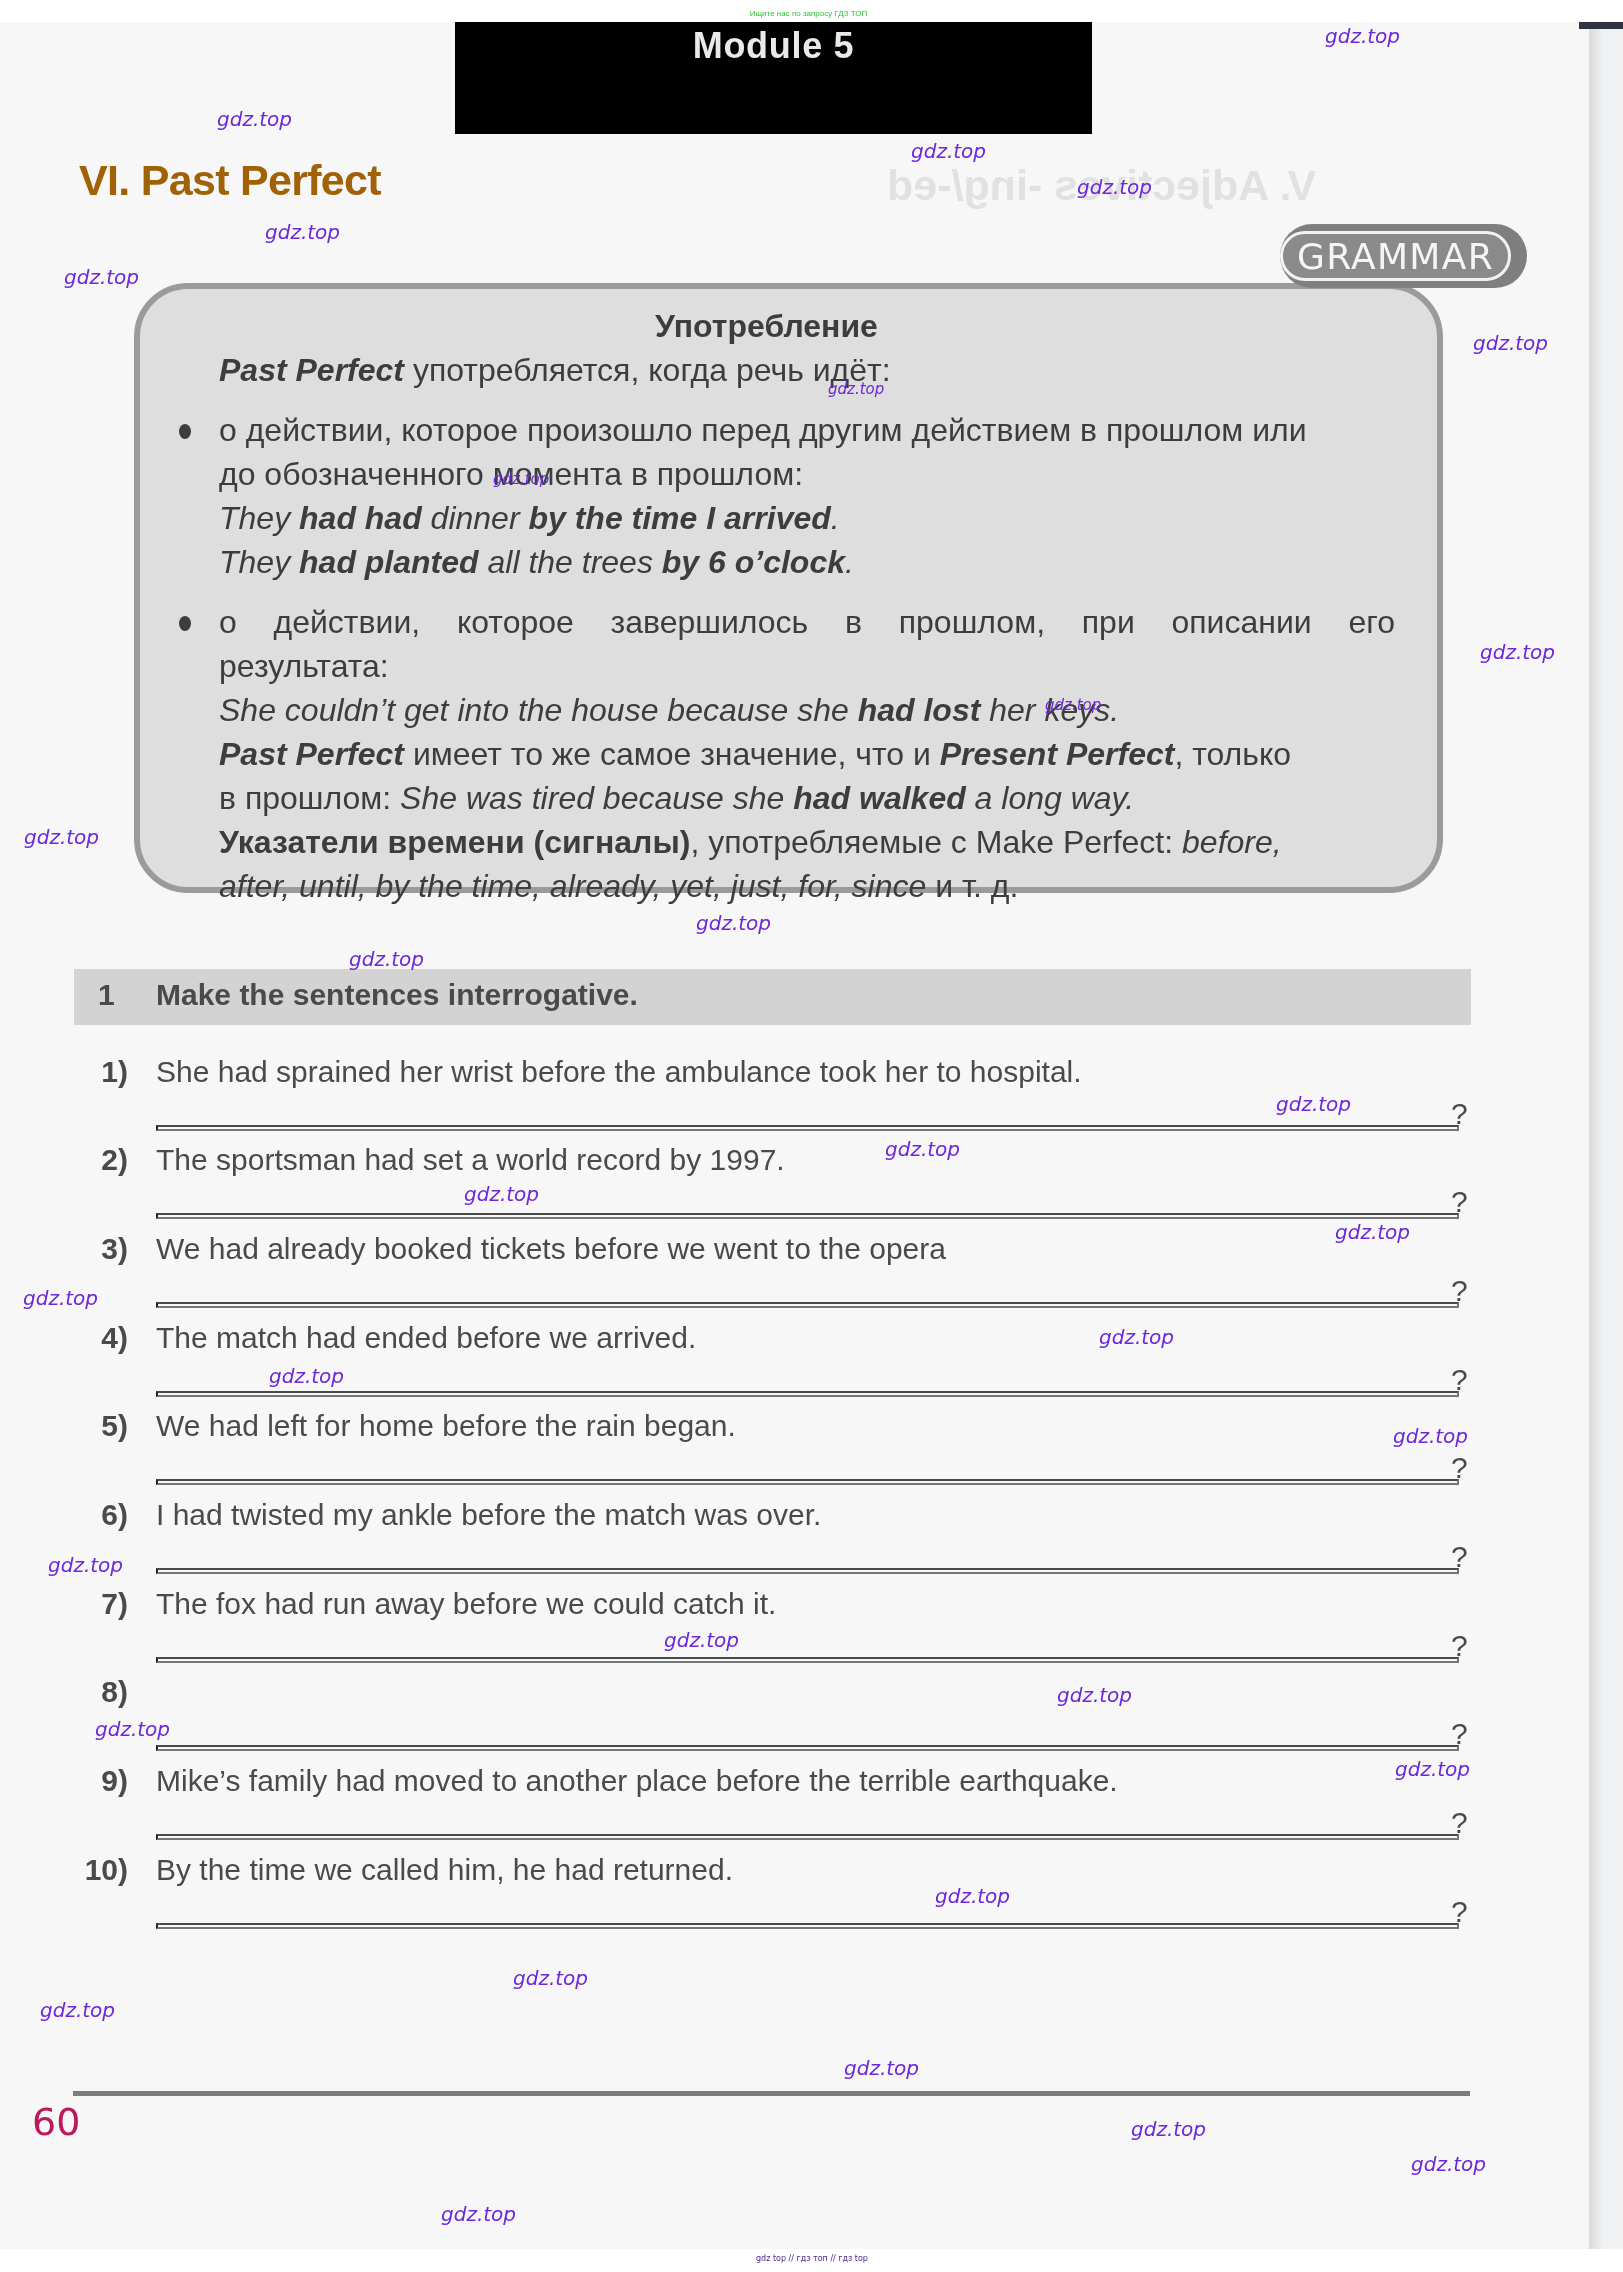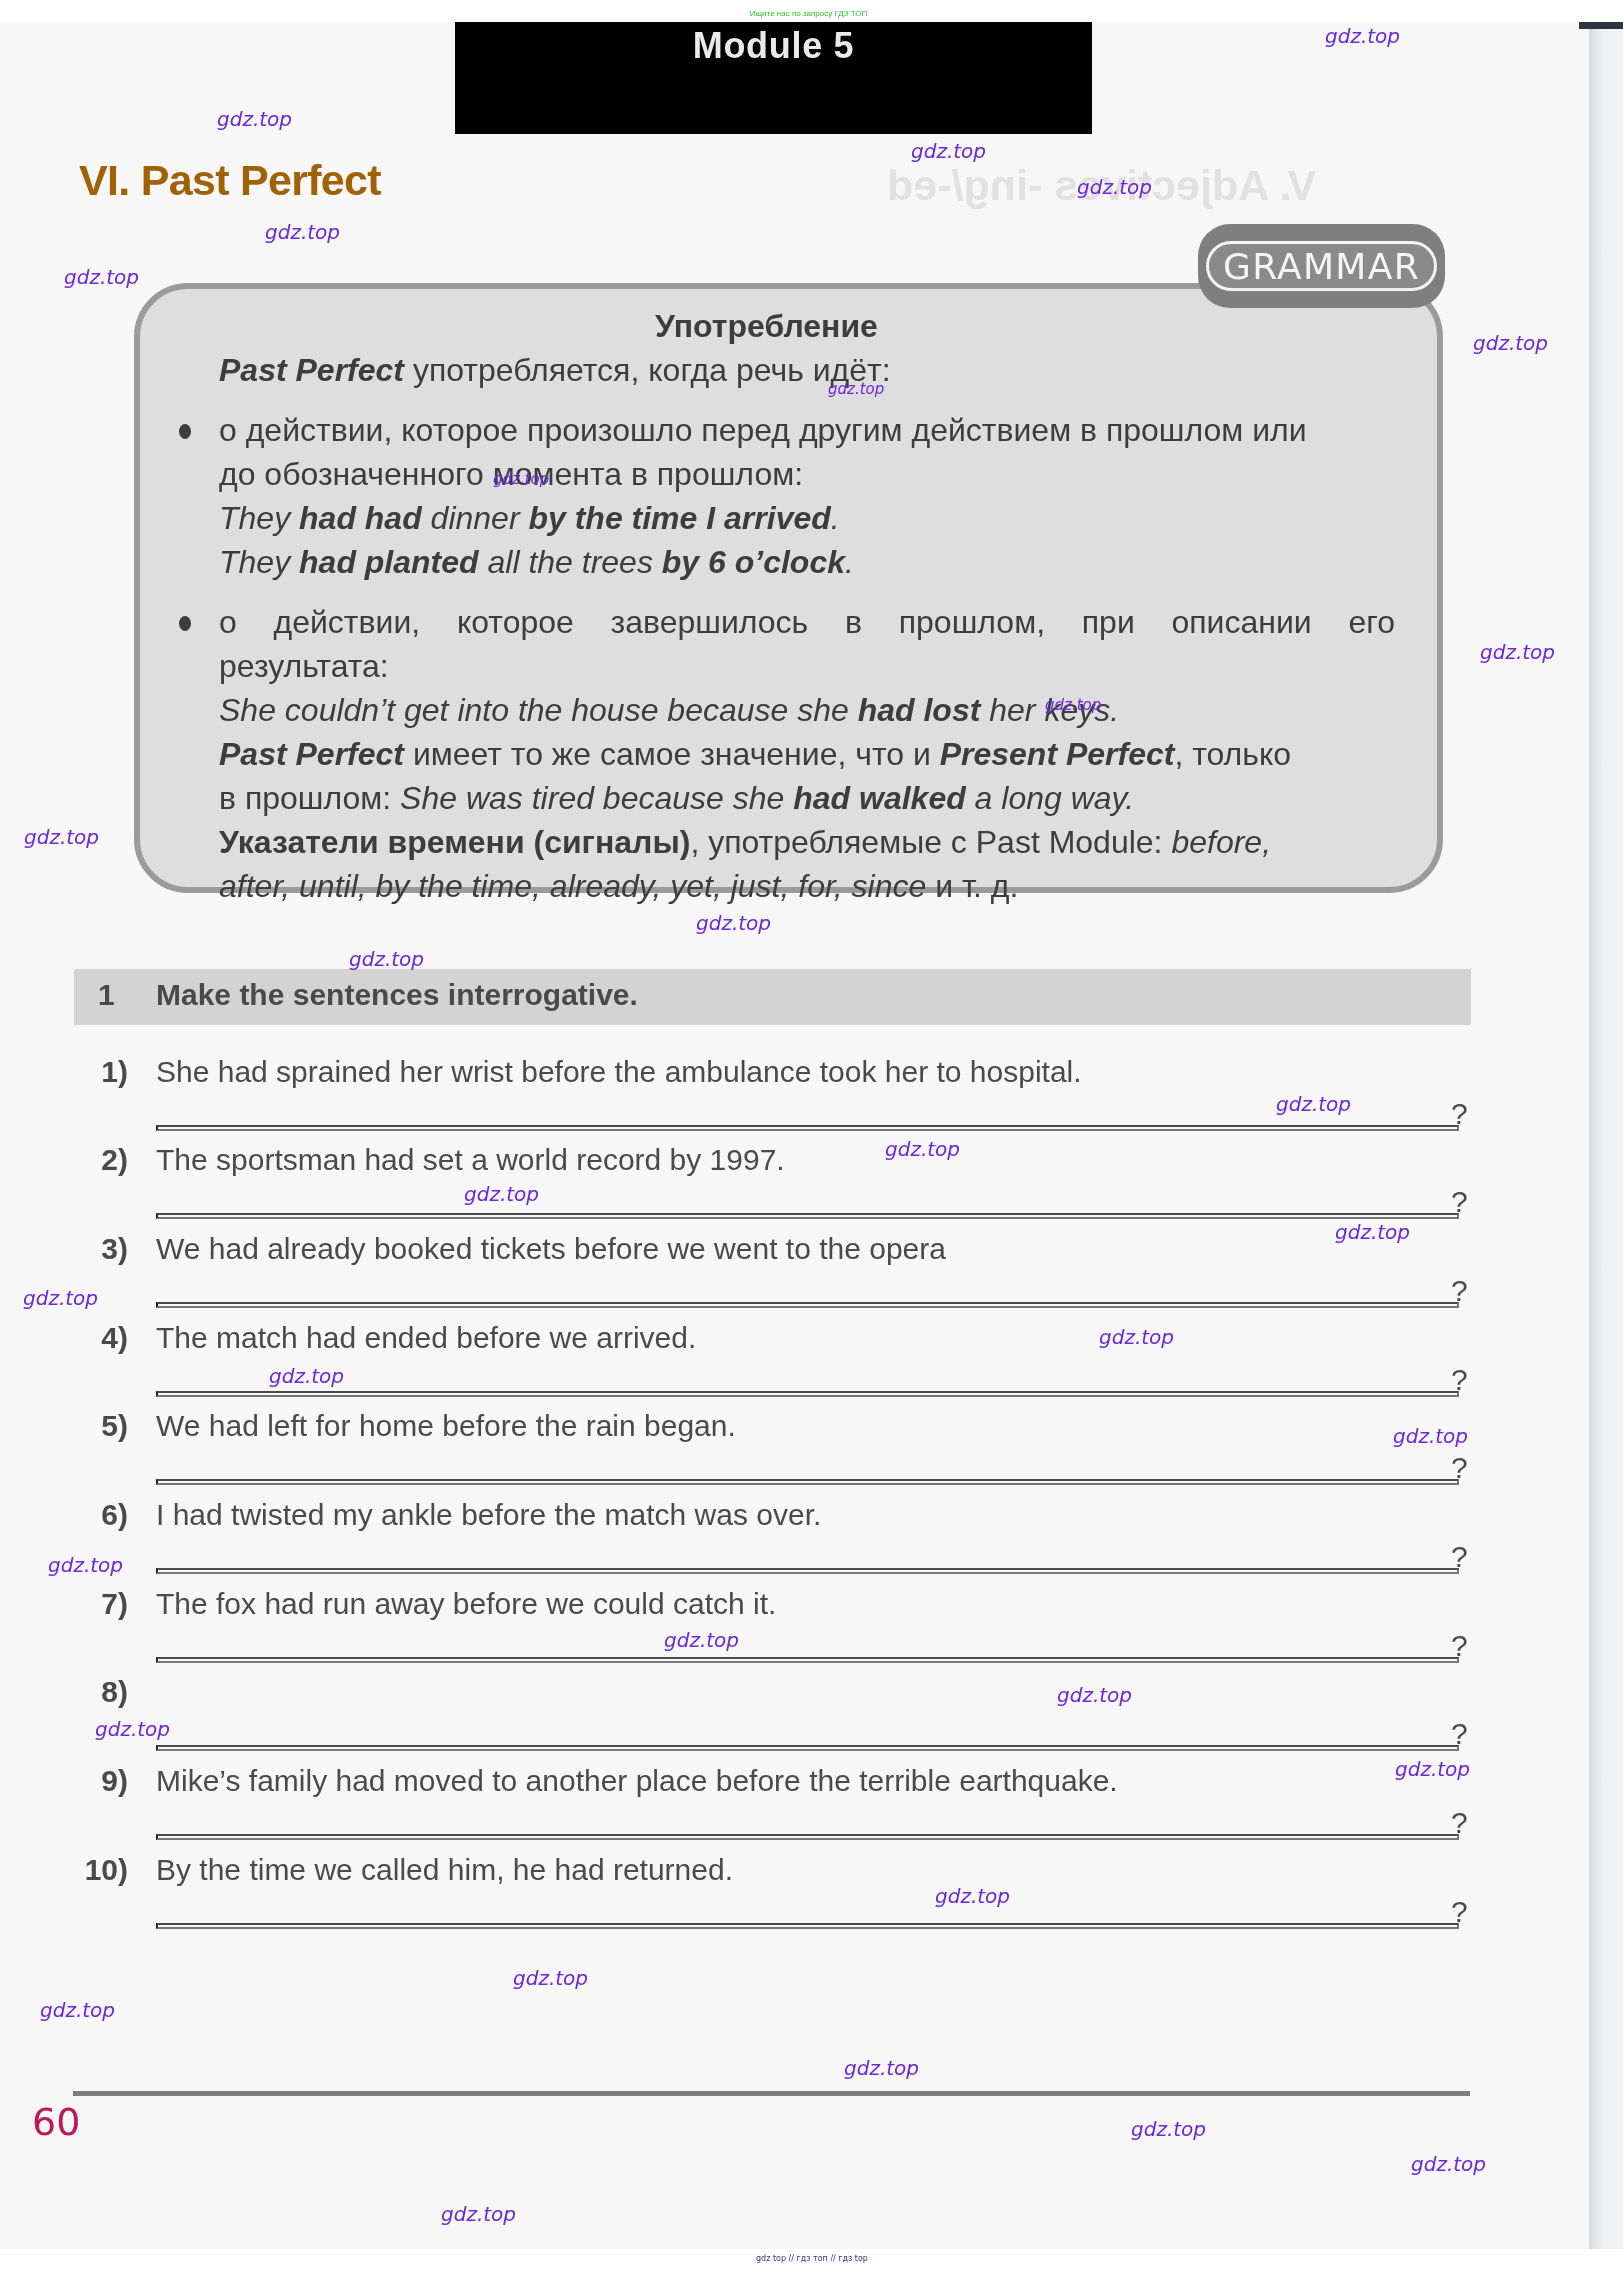--- a/index.html
+++ b/index.html
@@ -36,23 +36,23 @@
   }
   .module-banner span {
     color: #eaeaea; font-size: 36px; font-weight: bold; letter-spacing: 0.7px;
     position: relative; top: 2.7px;
   }
   .section-title {
     position: absolute; left: 79px; top: 156px;
     font-size: 43px; font-weight: bold; color: #a16207; letter-spacing: -0.7px;
   }
   .grammar-badge {
-    position: absolute; left: 1198px; top: 224px; width: 247px; height: 84px;
+    position: absolute; left: 1280px; top: 224px; width: 247px; height: 64px;
     border-radius: 32px; background: #7f7f7f;
-    display: flex; align-items: center; justify-content: center;
+    display: flex; align-items: center; justify-content: flex-start;
     box-sizing: border-box;
   }
   .grammar-badge .inner {
     width: 231px; height: 50px; border-radius: 25px;
     border: 3.4px solid #f2f2f2; box-sizing: border-box; background: #8a8a8a;
     display: flex; align-items: center; justify-content: center;
   }
   .grammar-badge .inner span {
     color: #f5f5f5; font-size: 36px; letter-spacing: 1.3px;
     font-family: "DejaVu Sans", sans-serif;
@@ -156,21 +156,21 @@
   <div class="line"><span class="b i">Past Perfect</span><span> употребляется, когда речь идёт:</span></div>
   <div class="line bullet"><span>о действии, которое произошло перед другим действием в прошлом или</span></div>
   <div class="line">до обозначенного момента в прошлом:</div>
   <div class="line i"><span>They </span><span class="b">had had</span><span> dinner </span><span class="b">by the time I arrived</span><span>.</span></div>
   <div class="line i"><span>They </span><span class="b">had planted</span><span> all the trees </span><span class="b">by 6 o’clock</span><span>.</span></div>
   <div class="line bullet justify"><span>о действии, которое завершилось в прошлом, при описании его</span></div>
   <div class="line">результата:</div>
   <div class="line i"><span>She couldn’t get into the house because she </span><span class="b">had lost</span><span> her keys.</span></div>
   <div class="line"><span class="b i">Past Perfect</span><span> имеет то же самое значение, что и </span><span class="b i">Present Perfect</span><span>, только</span></div>
   <div class="line"><span>в прошлом: </span><span class="i">She was tired because she </span><span class="b i">had walked</span><span class="i"> a long way.</span></div>
-  <div class="line"><span class="b">Указатели времени (сигналы)</span><span>, употребляемые с Past Module: </span><span class="i">before,</span></div>
+  <div class="line"><span class="b">Указатели времени (сигналы)</span><span>, употребляемые с Make Perfect: </span><span class="i">before,</span></div>
   <div class="line"><span class="i">after, until, by the time, already, yet, just, for, since</span><span> и т. д.</span></div>
 </div>
 
 <div class="exercise-header"></div>
 <div class="exercise-num">1</div>
 <div class="exercise-title">Make the sentences interrogative.</div>
 
 <div id="items">
   <div class="item" style="top:1055px;">
     <span class="num">1)</span>

